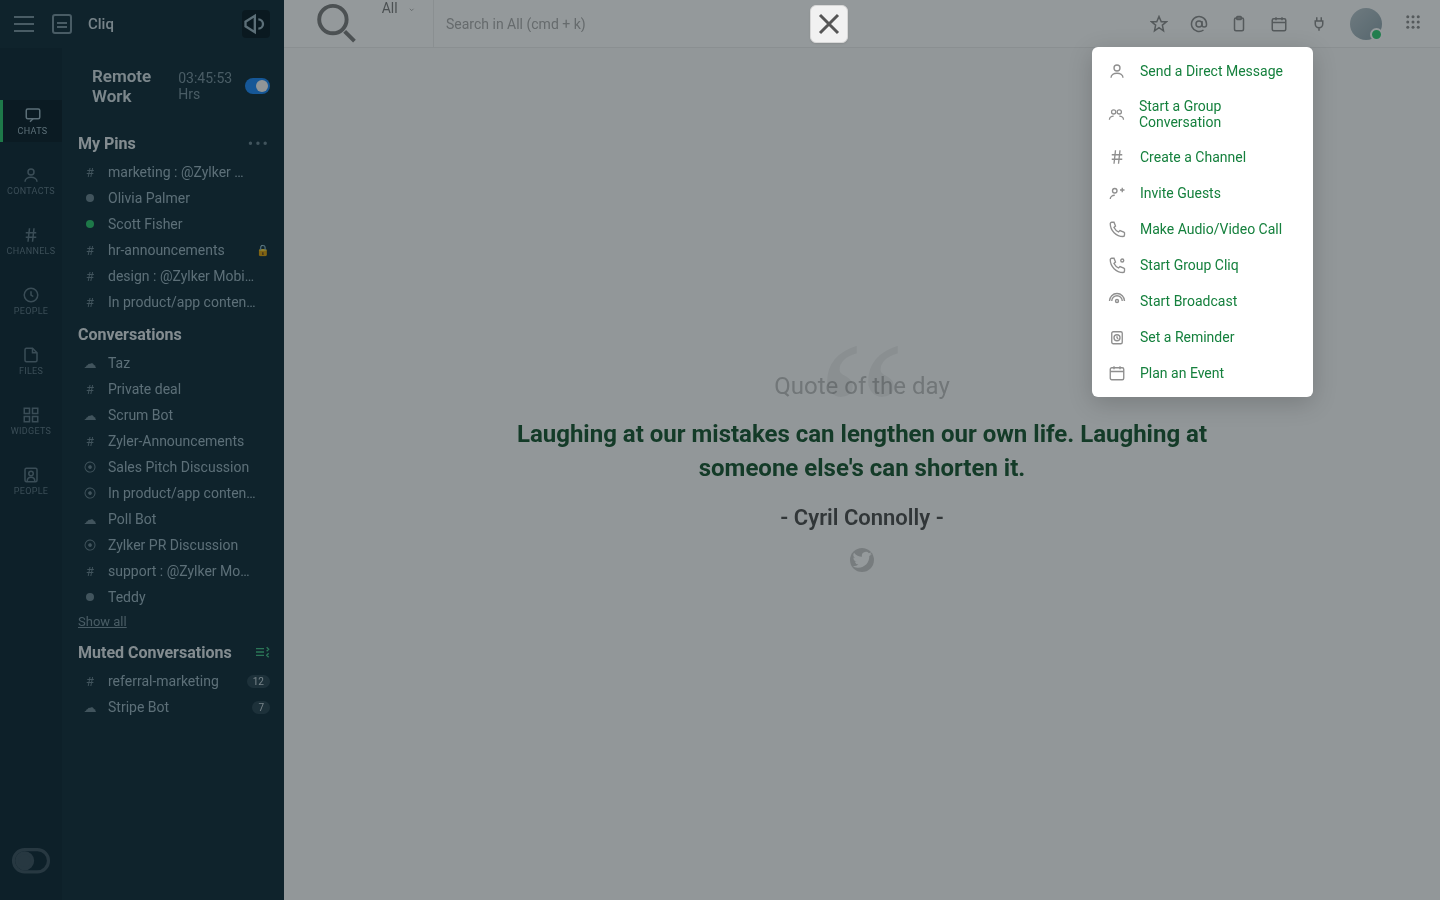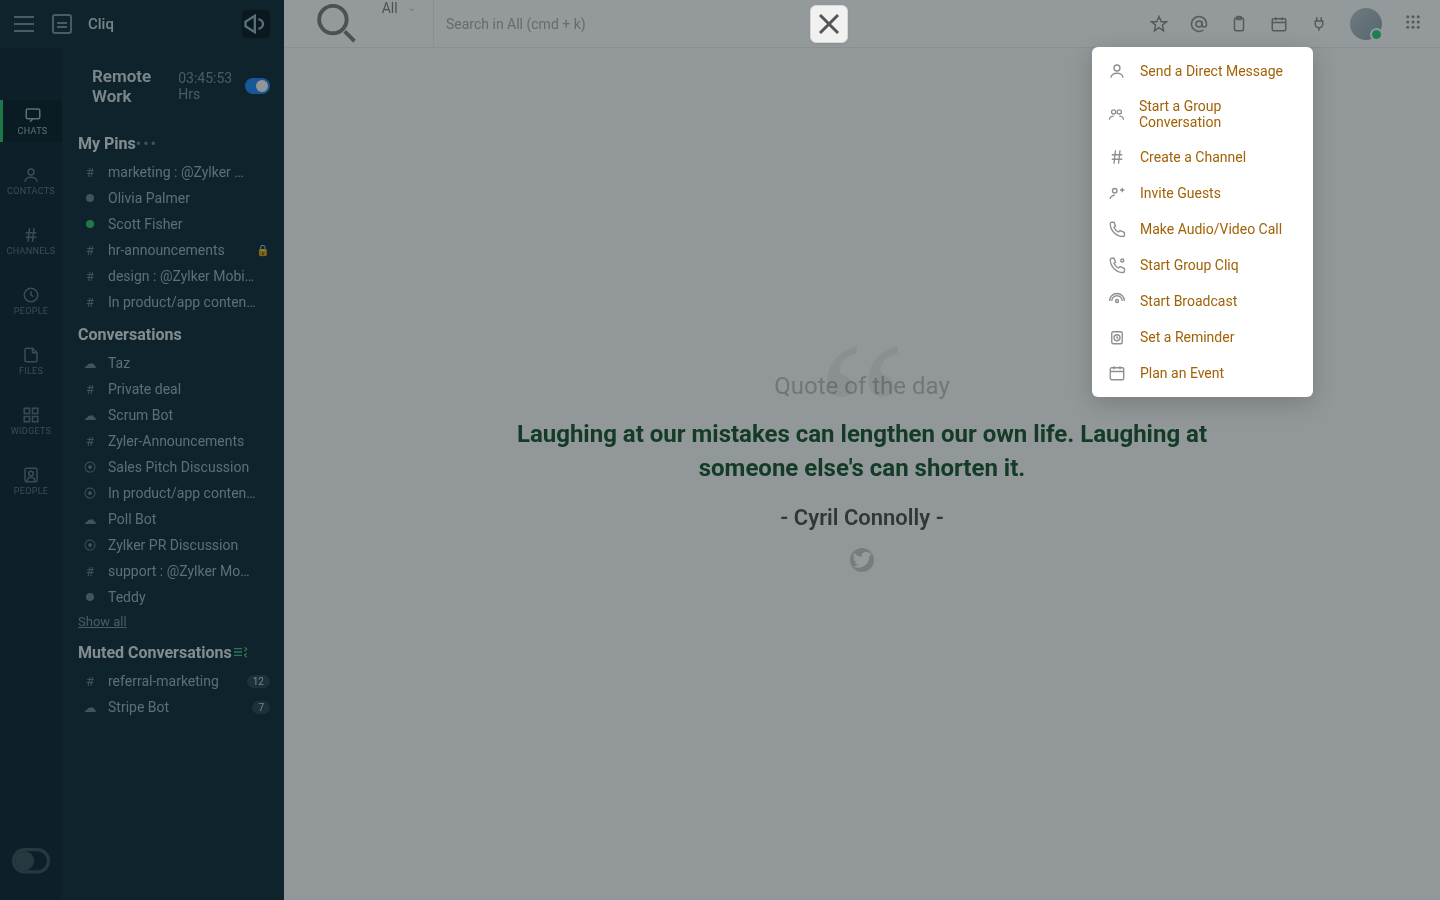--- a/index.html
+++ b/index.html
@@ -24,21 +24,21 @@
   .brand-logo::after { content:""; position:absolute; left:3px; top:10px; width:10px; height:2px; background:#7d98a4; box-shadow: 0 -4px 0 #7d98a4; }
   .announce { margin-left:auto; width:28px; height:28px; background:#0a1e27; border-radius:4px; display:flex; align-items:center; justify-content:center; color:#9fbac6; cursor:pointer;}
 
   .remote { margin-top: 56px; padding: 10px 14px; display:flex; align-items:center; justify-content:space-between; }
   .remote-title { font-size:17px; font-weight:600; color:#d9e6eb;margin-left:16px; }
   .remote-right { display:flex; align-items:center; font-size:14px; color:#7d98a4; }
   .toggle { width:30px; height:16px; border-radius:10px; background:#1f8fff; position:relative; cursor:pointer; }
   .toggle::after { content:""; position:absolute; right:2px; top:2px; width:12px; height:12px; border-radius:50%; background:#fff; }
 
   .panel-scroll { flex:1; overflow:hidden; padding: 8px 0 20px 0; }
-  .section-head { display:flex; align-items:center; padding: 10px 14px 6px 16px; }
+  .section-head { display:flex; align-items:center; justify-content:space-between; padding: 10px 14px 6px 16px; }
   .section-head h3 { font-size:16px; font-weight:700; color:#e6eff3; }
   .section-head .dots { color:#6e8995; cursor:pointer; font-size:16px; letter-spacing:2px;}
   .section-head .muteicn { color:#46c78b; cursor:pointer; }
   .row { display:flex; align-items:center; gap:10px; padding: 5px 14px 5px 20px; font-size:14px; color:#9fbac6; cursor:pointer; white-space:nowrap; overflow:hidden; }
   .row .ic { width:16px; flex-shrink:0; color:#6e8995; display:flex; align-items:center; justify-content:center; font-size:13px;}
   .row .txt { overflow:hidden; text-overflow:ellipsis; flex:1; }
   .row .lock { font-size:11px; color:#6e8995; }
   .presence { width:8px; height:8px; border-radius:50%; }
   .presence.online { background:#2ecc71;}
   .presence.offline { background:#6e8995;}
@@ -63,21 +63,21 @@
   .content { flex:1; display:flex; align-items:center; justify-content:center; padding:40px; position:relative;}
   .quote-box { text-align:center; max-width:780px; color:#4a4a4a; position:relative;}
   .quotemark { position:absolute; top:-60px; left:50%; transform:translateX(-50%); font-size:200px; color:rgba(0,0,0,0.06); font-family: Georgia, serif; line-height:1; pointer-events:none;}
   .qlabel { font-size:24px; color:#bdbdbd; margin-bottom:18px; font-weight:400;}
   .qtext { font-size:24px; color:#14532d; line-height:1.4; margin-bottom:20px; font-weight:700;}
   .qauth { font-size:22px; color:#4a4a4a; font-weight:600; margin-bottom:18px;}
   .tw { width:24px; height:24px; border-radius:50%; background:#c9c9c9; display:inline-flex; align-items:center; justify-content:center; color:#fff; cursor:pointer; font-size:12px;}
 
   
   .menu { position:absolute; top:47px; left:808px; width:221px; background:#fff; border-radius:6px; box-shadow:0 6px 24px rgba(0,0,0,0.18); padding:6px 0; z-index:25; }
-  .menu-item { display:flex; align-items:center; gap:14px; padding:9px 16px; font-size:14px; color:#a16207; cursor:pointer; }
+  .menu-item { display:flex; align-items:center; gap:14px; padding:9px 16px; font-size:14px; color:#15803d; cursor:pointer; }
   .menu-item .micon { width:18px; height:18px; color:#8f8f8f; display:flex; align-items:center; justify-content:center;}
 
   
   .dim { position:absolute; inset:0; background:rgba(20,30,36,0.45); z-index:20; }
   .sidebar-dim { position:absolute; top:0; left:0; width:284px; height:100%; background:rgba(10,20,25,0.45); z-index:10; pointer-events:none;}
 
   svg { width:100%; height:100%; }
 </style>
 </head>
 <body>

